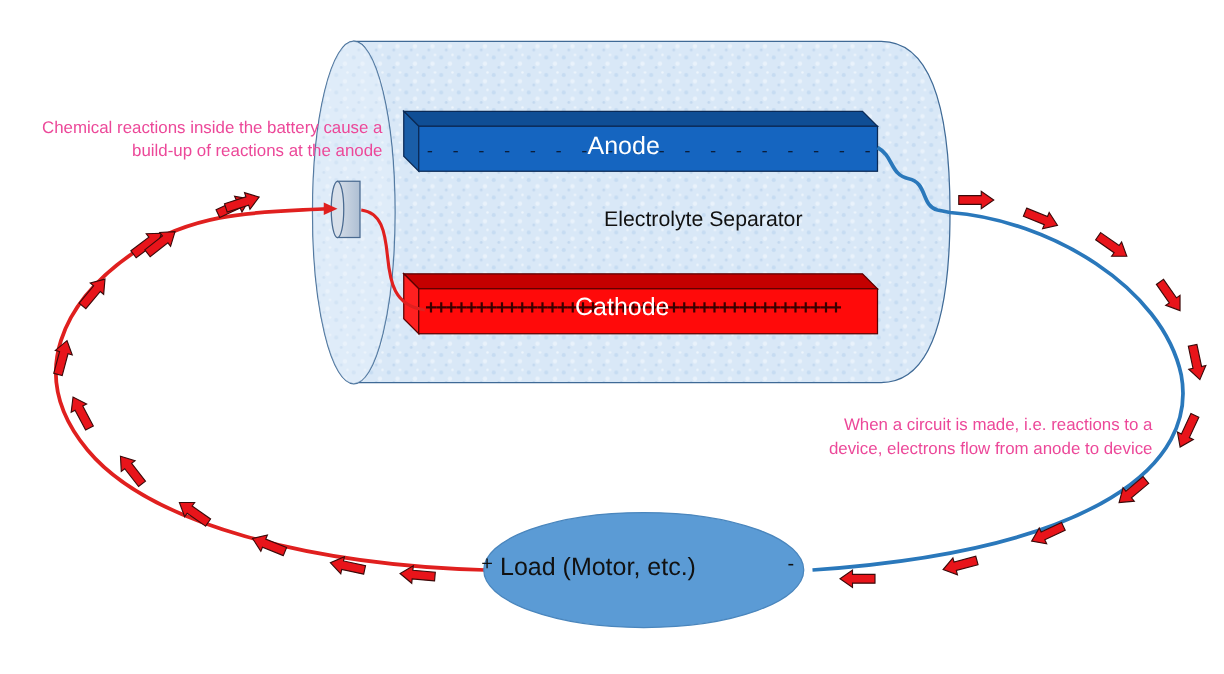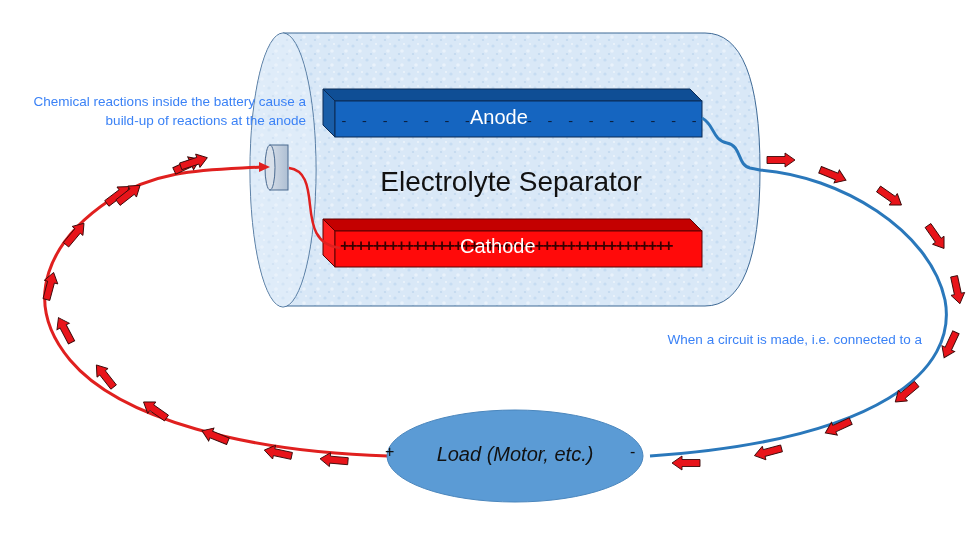--- a/index.html
+++ b/index.html
@@ -1,25 +1,25 @@
 <!DOCTYPE html>
 <html><head>
   <meta charset="utf-8">
   <style>
     html, body { margin: 0; padding: 0; background: #ffffff; }
     body { width: 979px; height: 539px; overflow: hidden; position: relative; font-family: "Liberation Sans", "DejaVu Sans", sans-serif; }
     #stage { position: absolute; left: 0; top: 0; width: 979px; height: 539px; }
     .lbl { position: absolute; color: #111; font-family: "Liberation Sans", "DejaVu Sans", sans-serif; white-space: nowrap; }
-    .note { font-size: 13.5px; line-height: 19px; text-align: right; color: #3b82f6; }
+    .note { font-size: 13.5px; line-height: 19px; text-align: right; color: #ec4899; }
     #note-left { left: 6px; top: 92px; width: 300px; }
     #note-right { left: 630px; top: 330px; width: 292px; }
-    #sep-label { left: 380px; top: 166px; width: 262px; text-align: center; font-size: 28px; color: #111; }
+    #sep-label { left: 380px; top: 166px; width: 262px; text-align: right; font-size: 17px; color: #111; }
     #anode-label { left: 470px; top: 106px; width: 90px; text-align: left; font-size: 20px; color: #ffffff; }
     #cathode-label { left: 460px; top: 235px; width: 110px; text-align: left; font-size: 20px; color: #ffffff; }
-    #load-label { left: 400px; top: 443px; width: 230px; text-align: center; font-size: 20px; color: #111; font-style: italic; }
+    #load-label { left: 400px; top: 443px; width: 230px; font-size: 20px; color: #111; }
     #plus-term { left: 385px; top: 443px; font-size: 16px; color: #111; }
     #minus-term { left: 630px; top: 443px; font-size: 16px; color: #111; }
     #dash-row { position: absolute; left: 340px; top: 114px; width: 372px; font-family: "Liberation Mono", "DejaVu Sans Mono", monospace; font-size: 13px; letter-spacing: 2.5px; color: #0b1a33; overflow: hidden; white-space: nowrap; }
     #plus-row { position: absolute; left: 340px; top: 238px; width: 376px; font-family: "Liberation Mono", "DejaVu Sans Mono", monospace; font-size: 16px; letter-spacing: -1.5px; color: #3a0000; overflow: hidden; white-space: nowrap; font-weight: bold; }
   </style>
 </head>
 <body>
 
 <div id="stage">
   <svg width="979" height="539" viewBox="0 0 979 539" xmlns="http://www.w3.org/2000/svg">
@@ -101,15 +101,16 @@
   <div class="lbl" id="sep-label">Electrolyte Separator</div>
   <div class="lbl" id="load-label">Load (Motor, etc.)</div>
   <div class="lbl" id="plus-term">+</div>
   <div class="lbl" id="minus-term">-</div>
 
   <div class="lbl note" id="note-left">
     <div>Chemical reactions inside the battery cause a</div>
     <div>build-up of reactions at the anode</div>
   </div>
   <div class="lbl note" id="note-right">
-    <div>When a circuit is made, i.e. connected to a</div>
+    <div>When a circuit is made, i.e. reactions to a</div>
+    <div>device, electrons flow from anode to device</div>
   </div>
 </div>
 
 </body></html>

